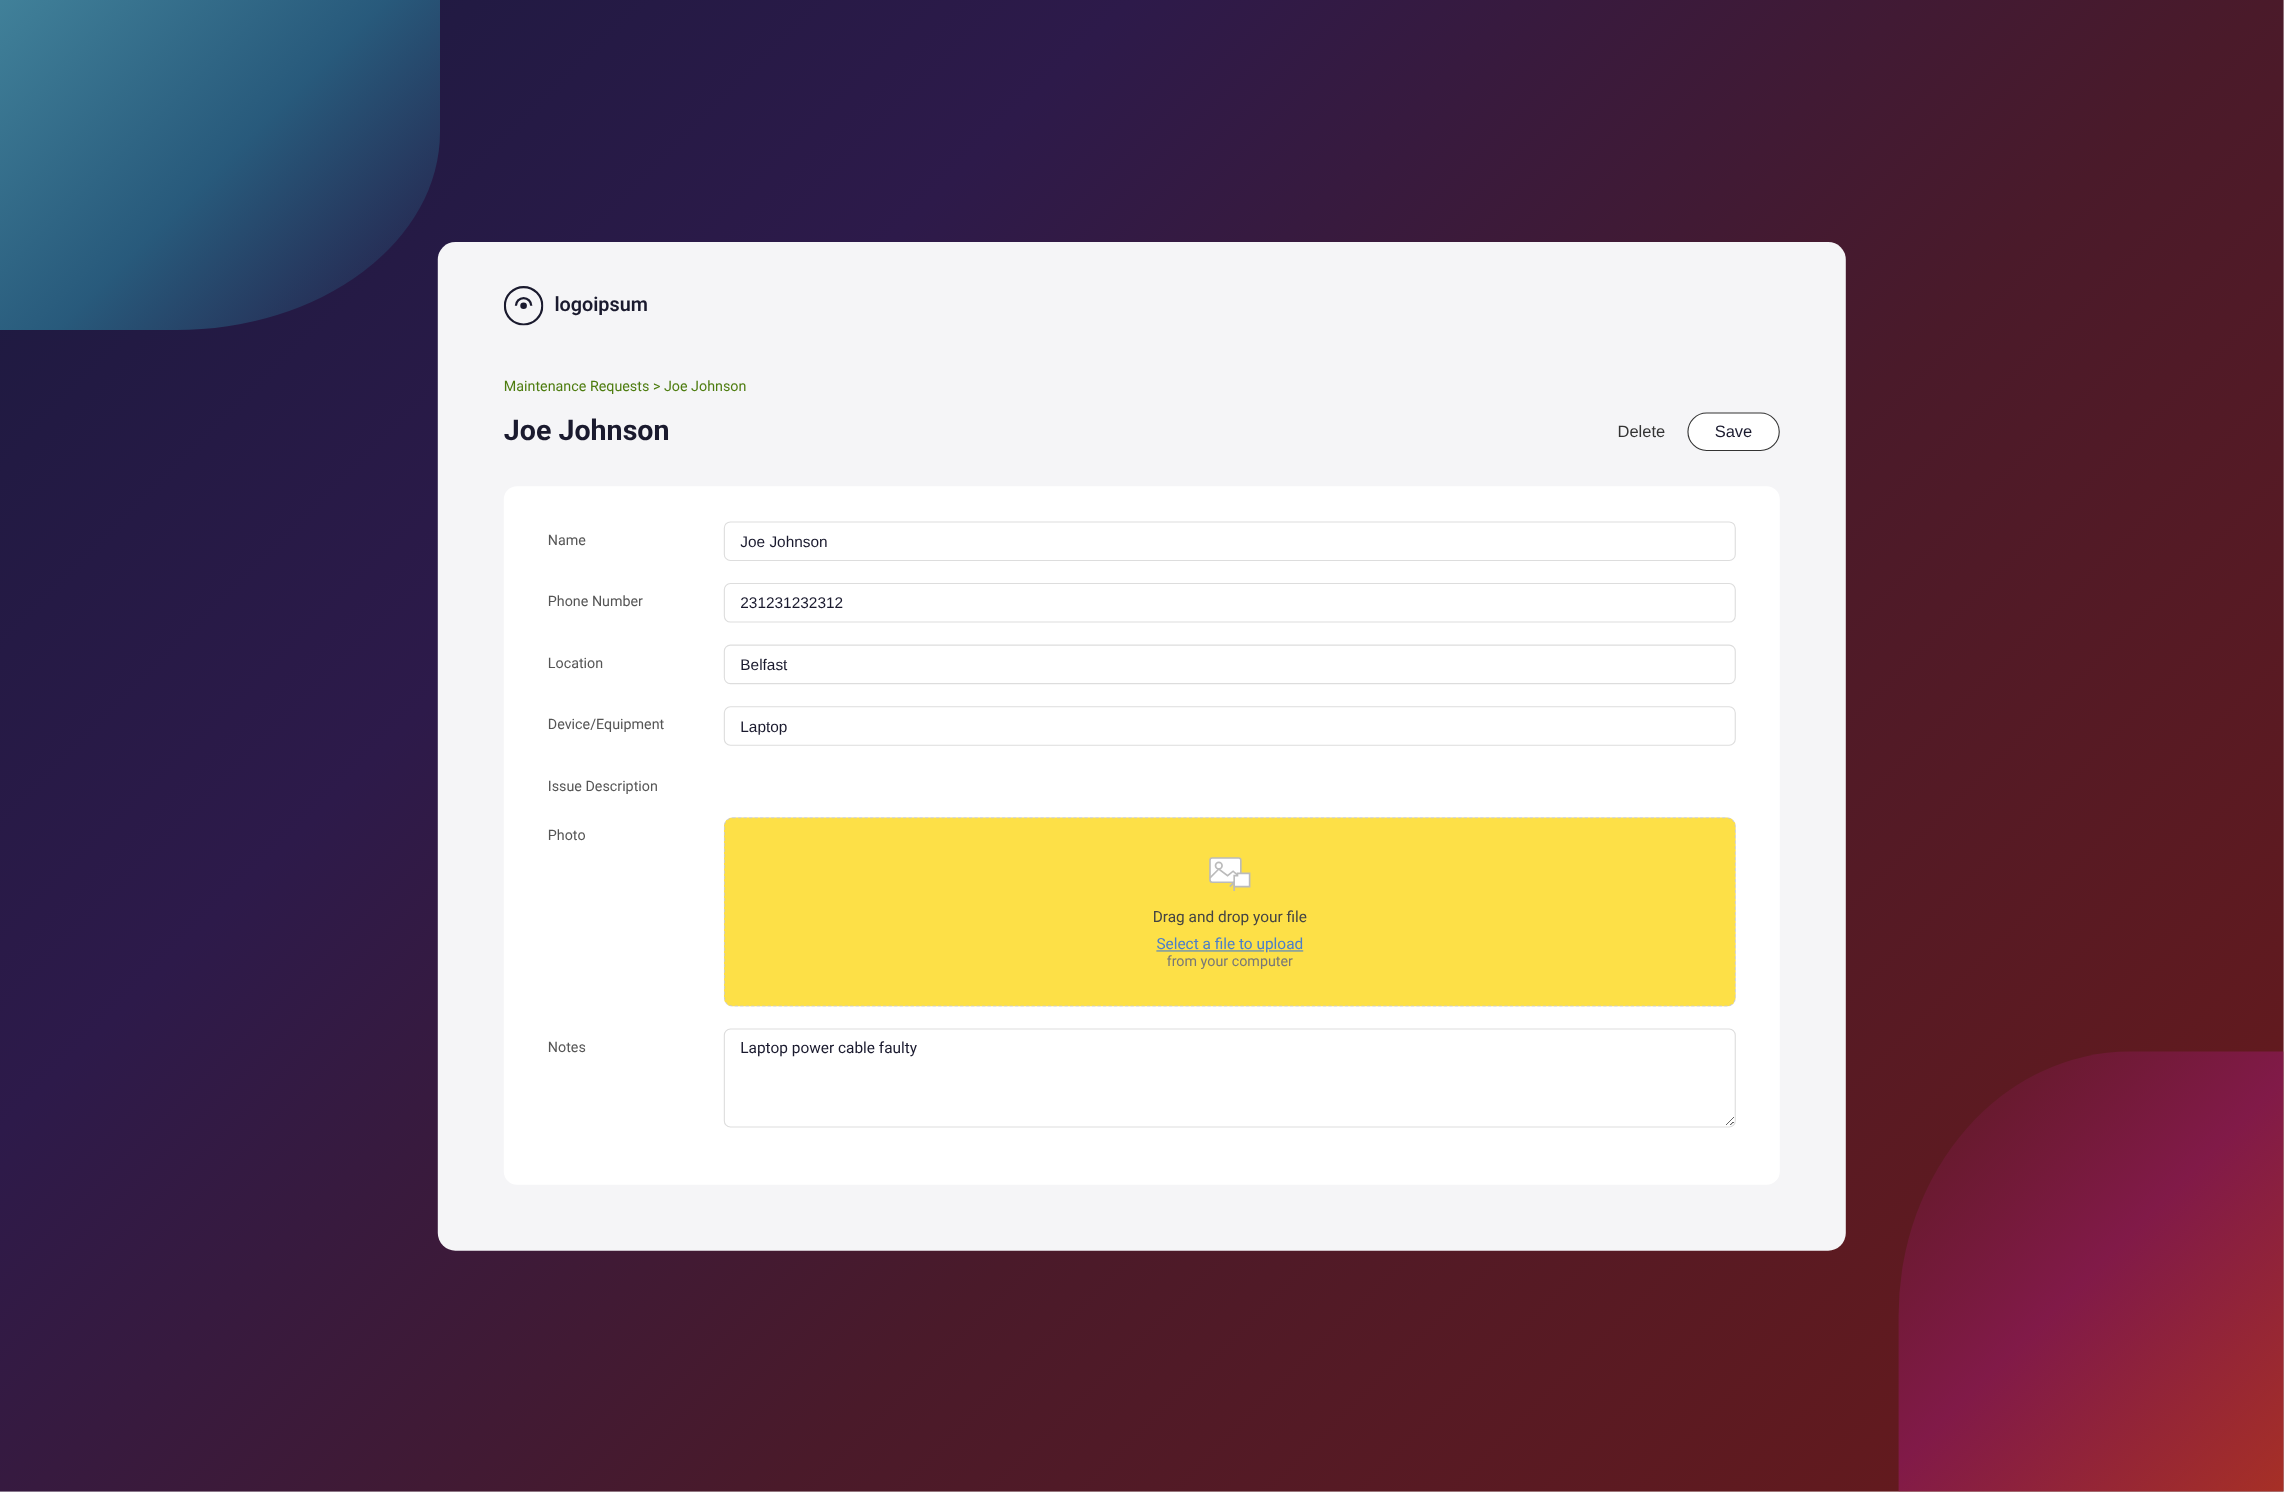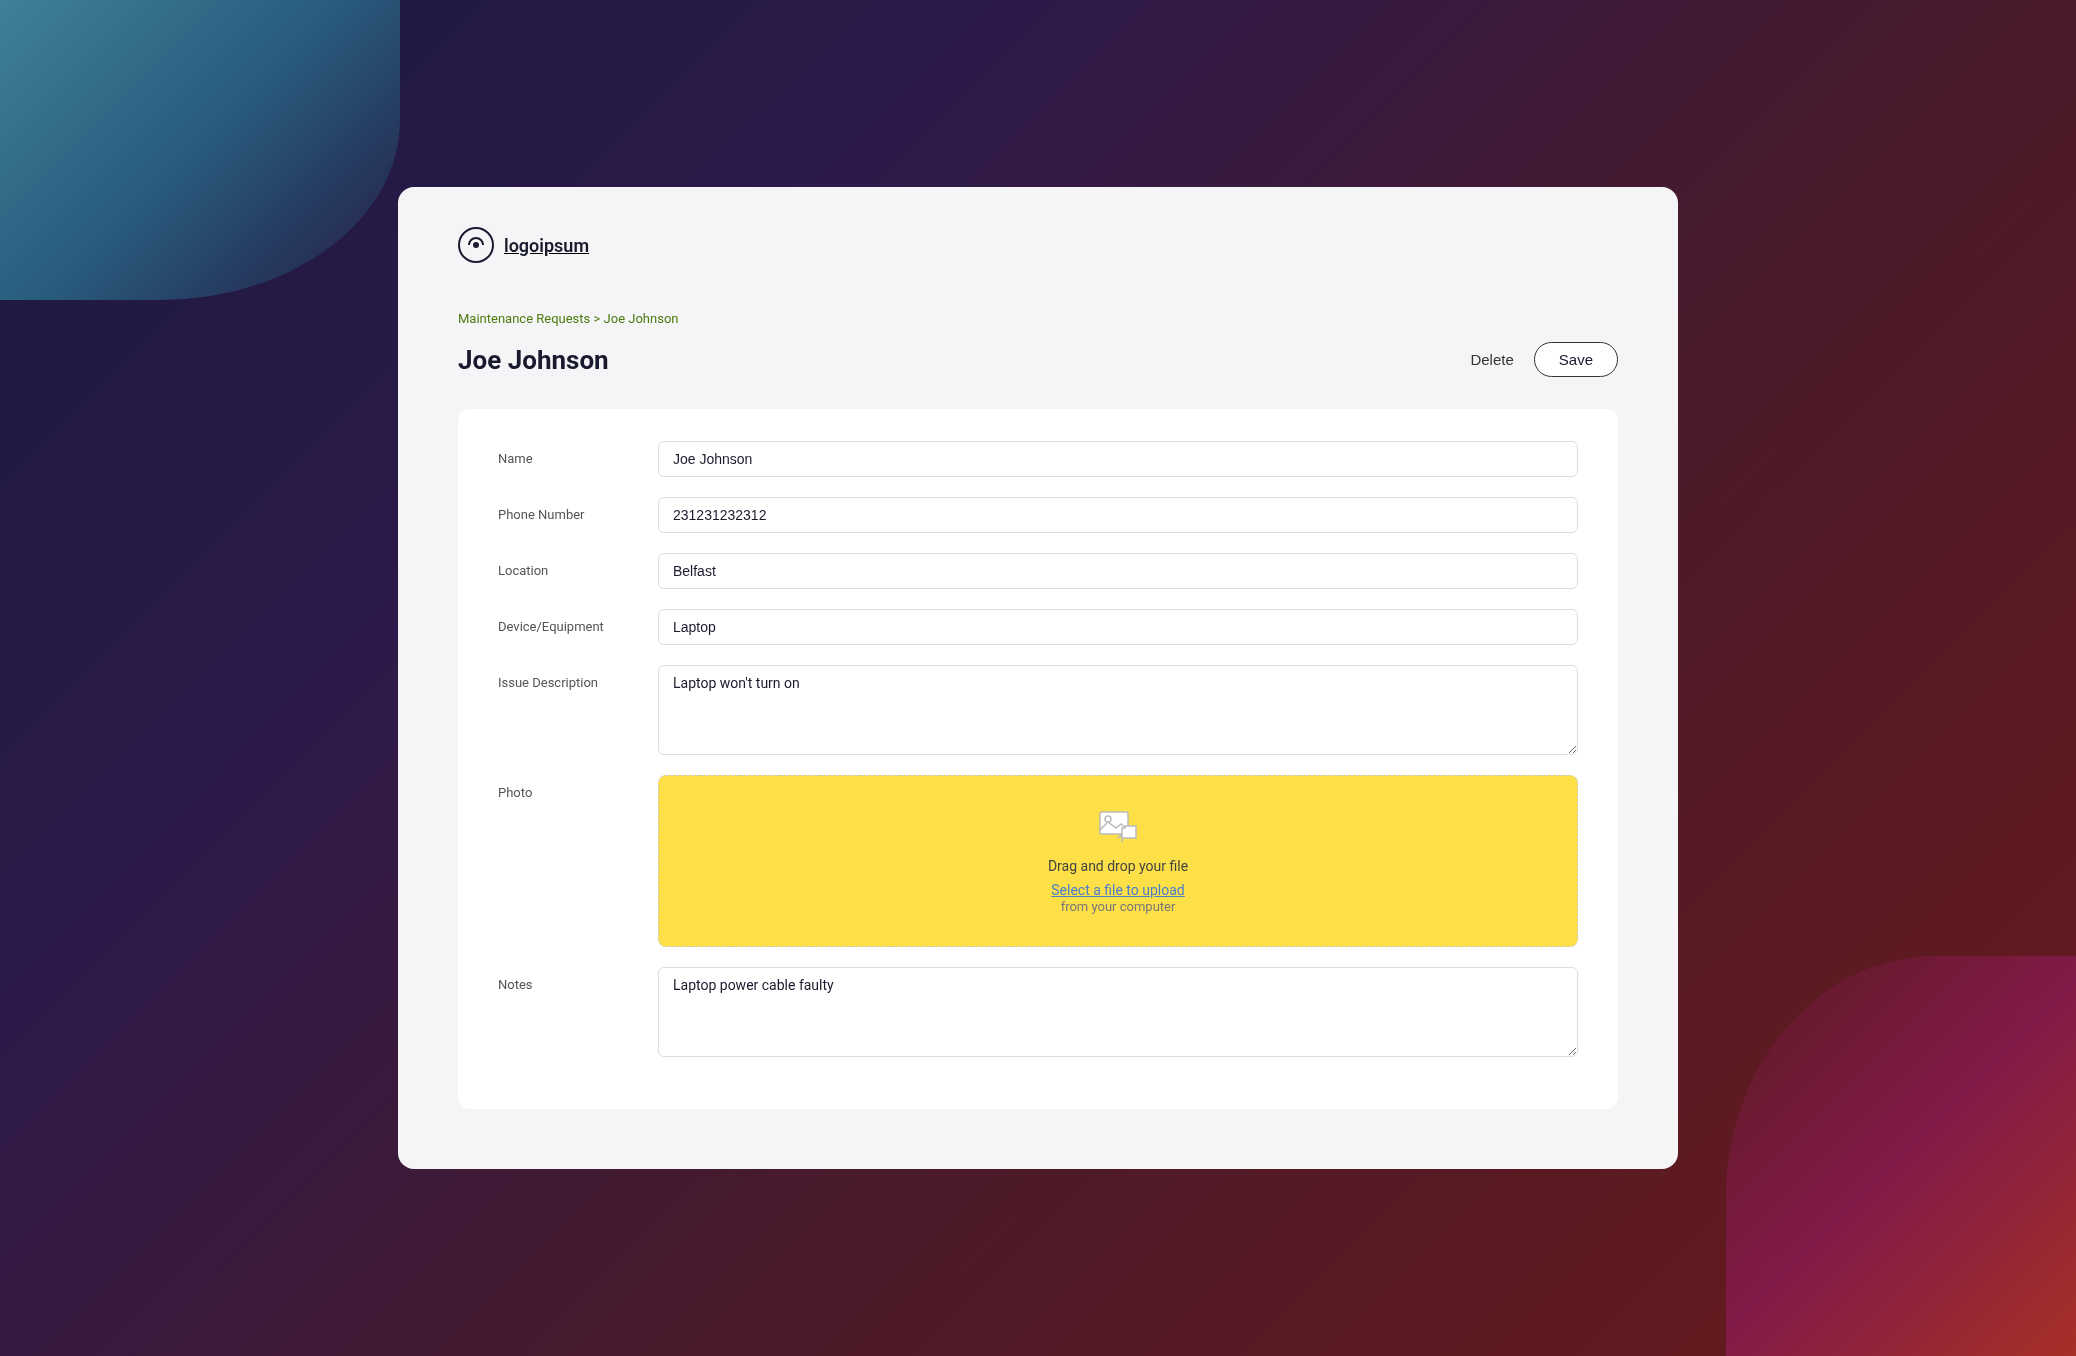--- a/index.html
+++ b/index.html
@@ -44,21 +44,20 @@
       position: relative;
       z-index: 10;
       padding: 40px 60px 60px 60px;
     }
 
     .logo-area {
       display: flex;
       align-items: center;
       gap: 10px;
       margin-bottom: 48px;
-      text-decoration: underline;
     }
 
     .logo-icon {
       width: 36px;
       height: 36px;
     }
 
     .logo-text {
       font-size: 18px;
       font-weight: 600;
@@ -273,21 +272,20 @@
       <input class="form-input" type="text" value="Belfast" style="">
     </div>
 
     <div class="form-row">
       <label class="form-label">Device/Equipment</label>
       <input class="form-input" type="text" value="Laptop" style="">
     </div>
 
     <div class="form-row">
       <label class="form-label">Issue Description</label>
-      <textarea class="form-textarea" style="">Laptop won't turn on</textarea>
     </div>
 
     <div class="form-row">
       <label class="form-label">Photo</label>
       <div class="upload-area">
         <div class="upload-icons">
 
           <svg width="40" height="34" viewBox="0 0 40 34" fill="none">
             <rect x="2" y="4" width="28" height="22" rx="2" stroke="#bbb" stroke-width="1.5" fill="white"></rect>
             <circle cx="10" cy="11" r="3" stroke="#bbb" stroke-width="1.5" fill="none"></circle>

